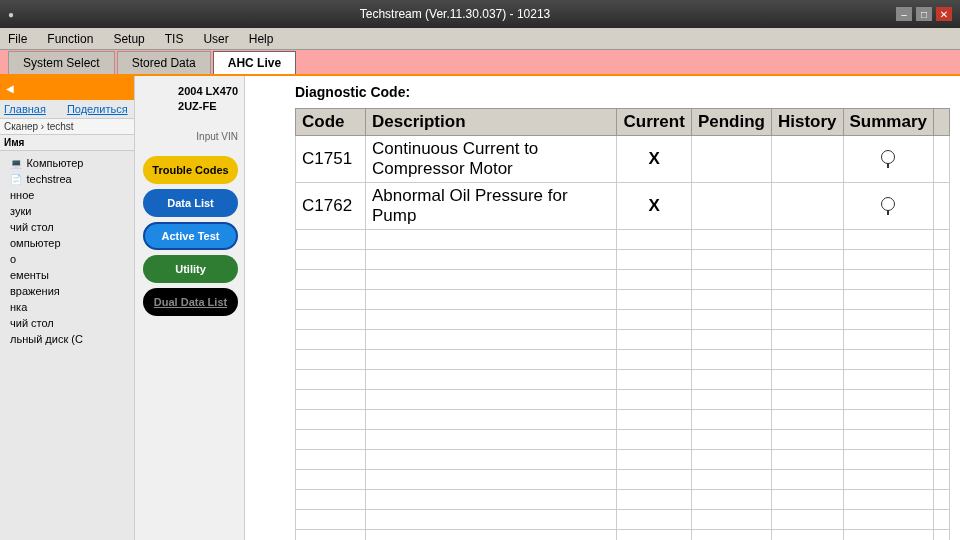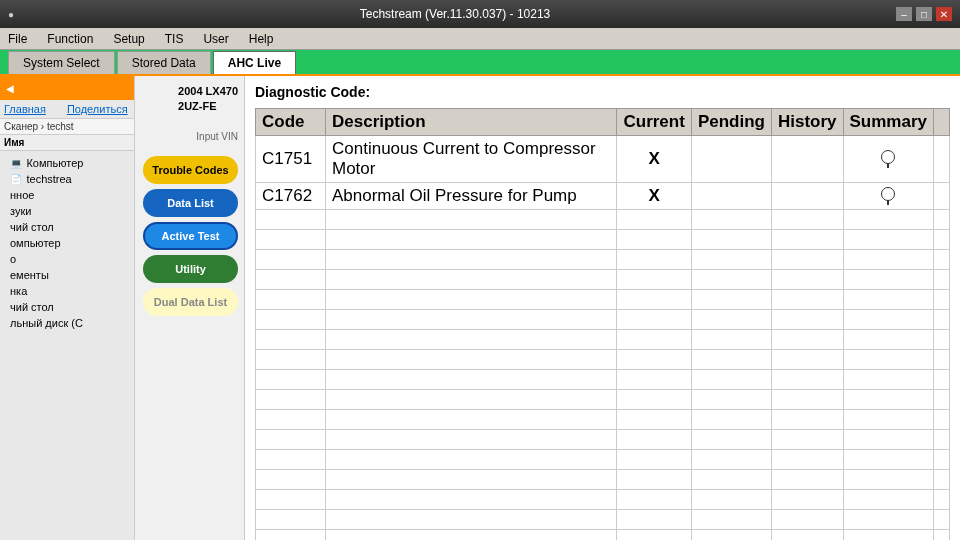--- a/index.html
+++ b/index.html
@@ -58,21 +58,21 @@
     }
     .menu-item {
       font-size: 12px;
       color: #000;
       cursor: pointer;
       padding: 2px 4px;
     }
 
     
     .tab-bar {
-      background: #22c55e;
+      background: #fca5a5;
       height: 26px;
       display: flex;
       align-items: flex-end;
       padding: 0 8px;
       border-bottom: 2px solid #ff8c00;
     }
     .tab {
       padding: 4px 14px;
       font-size: 12px;
       cursor: pointer;
@@ -180,28 +180,29 @@
       color: #fff;
       display: flex;
       align-items: center;
       justify-content: center;
     }
     .nav-btn.yellow { background: #f0c000; color: #000; }
     .nav-btn.blue { background: #1565c0; }
     .nav-btn.blue-active { background: #1e88e5; border: 2px solid #0d47a1; }
     .nav-btn.gray { background: #b0b0b0; color: #777; }
     .nav-btn.green { background: #2e7d32; }
-    .nav-btn.gray-light { background: #fef9c3; color: #888; }
+    .nav-btn.gray-light { background: #000000; color: #888; text-decoration: underline; }
 
     
     .diag-content {
       flex: 1;
       padding: 8px 10px;
       background: #fff;
       overflow: hidden;
+      margin-left: 40px;
     }
     .diag-title {
       font-size: 14px;
       font-weight: bold;
       color: #000;
       margin-bottom: 8px;
     }
     .diag-table {
       width: 100%;
       border-collapse: collapse;
@@ -310,20 +311,23 @@
         <span>чий стол</span>
       </div>
       <div class="sidebar-item">
         <span>омпьютер</span>
       </div>
       <div class="sidebar-item">
         <span>о</span>
       </div>
       <div class="sidebar-item">
         <span>ементы</span>
+      </div>
+      <div class="sidebar-item">
+        <span>вражения</span>
       </div>
       <div class="sidebar-item">
         <span>нка</span>
       </div>
       <div class="sidebar-item">
         <span>чий стол</span>
       </div>
       <div class="sidebar-item">
         <span>льный диск (С</span>
       </div>

